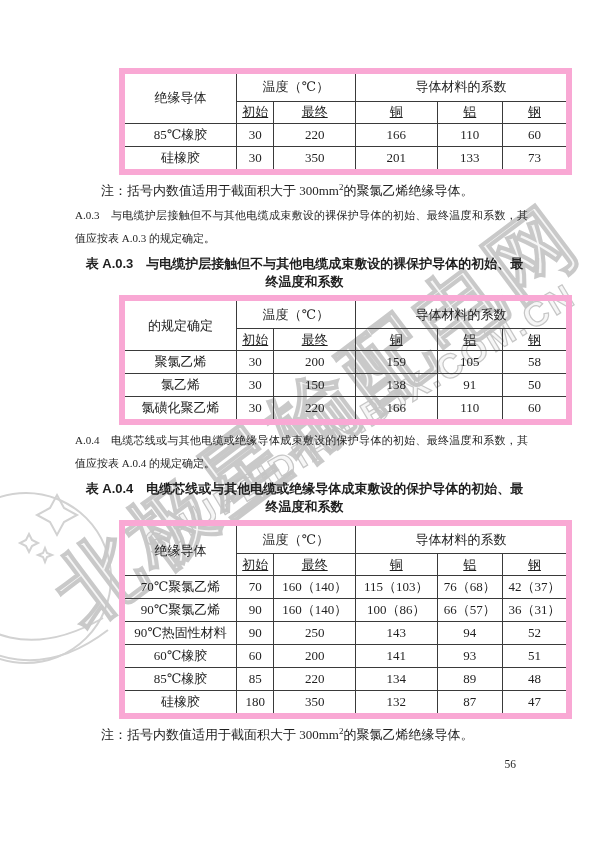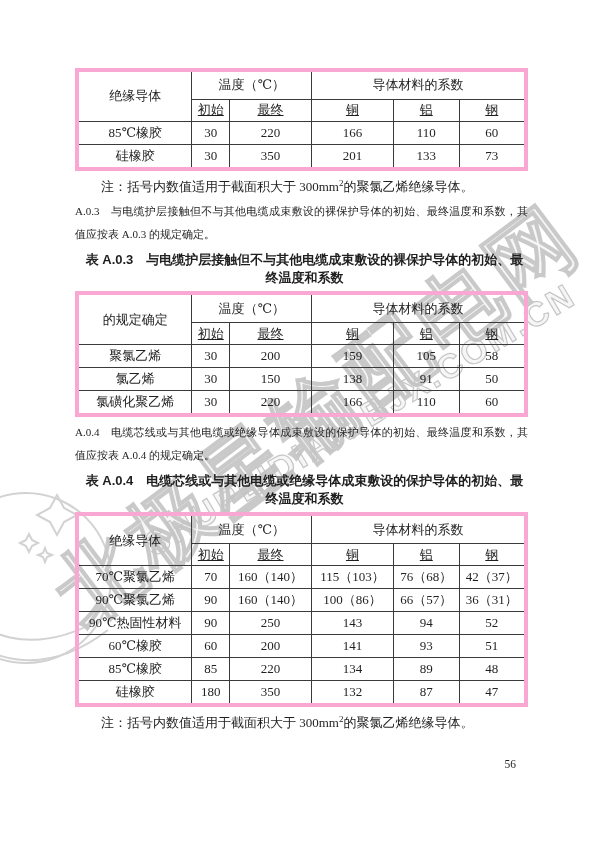--- a/index.html
+++ b/index.html
@@ -17,21 +17,21 @@
   }
   .wm-latin{
     position:absolute;left:148px;top:528px;transform:rotate(-31deg);transform-origin:0 50%;
     font-family:"Liberation Sans","DejaVu Sans",sans-serif;font-weight:bold;
     font-size:34px;letter-spacing:3px;white-space:nowrap;
     color:rgba(170,170,170,0.10);-webkit-text-stroke:1.2px #c6c6c6;
   }
   .wm-logo{position:absolute;left:-62px;top:490px;}
   
   .content{position:relative;z-index:1;padding:68px 72px 0 75px;}
-  table.doc-table{border-collapse:collapse;width:100%;table-layout:fixed;border:4px solid #f9a8d4;}
+  table.doc-table{border-collapse:collapse;width:100%;table-layout:fixed;border:6px solid #f9a8d4;margin-left:44px;}
   .doc-table th,.doc-table td{
     border:1px solid #3a3a3a;text-align:center;vertical-align:middle;
     font-weight:normal;font-size:13px;padding:0 2px;line-height:1.25;
     background:transparent;
   }
   .doc-table thead tr:first-child th{height:27px;}
   .doc-table thead tr:last-child th{height:21px;text-decoration:underline;}
   .doc-table tbody td{height:22px;}
   col.c1{width:25.6%} col.c2{width:8.4%} col.c3{width:18.2%}
   col.c4{width:18.3%} col.c5{width:14.6%} col.c6{width:14.9%}

